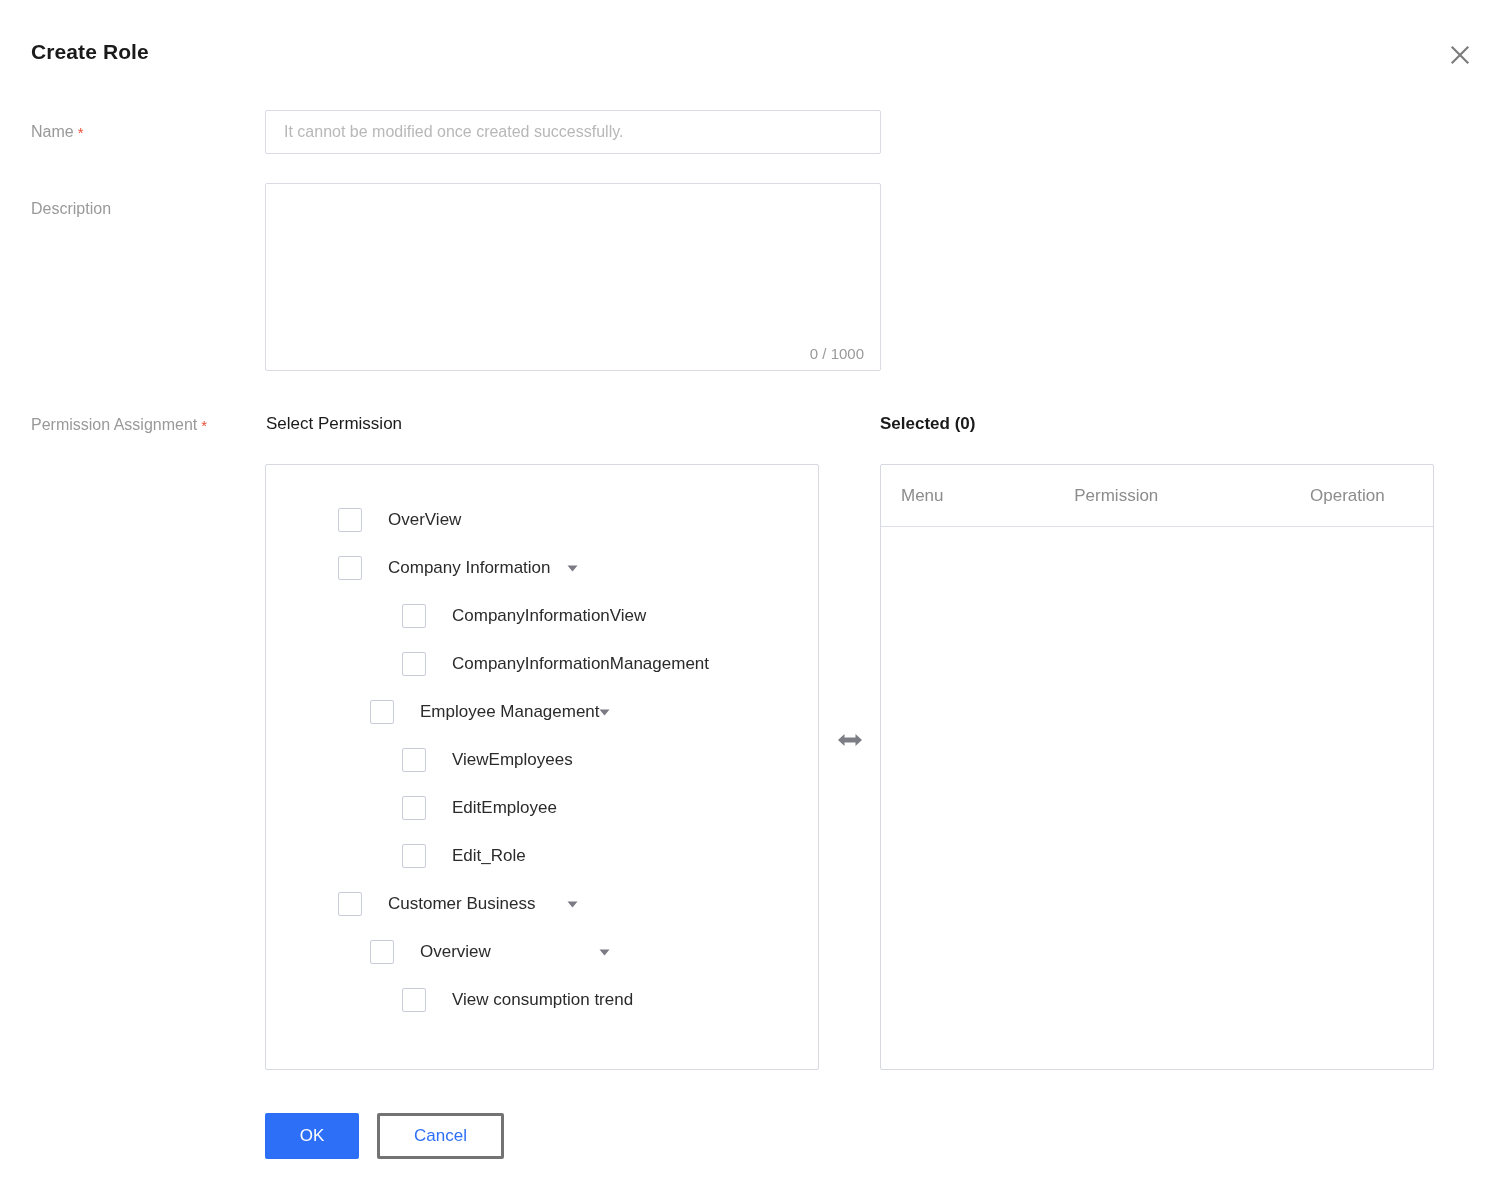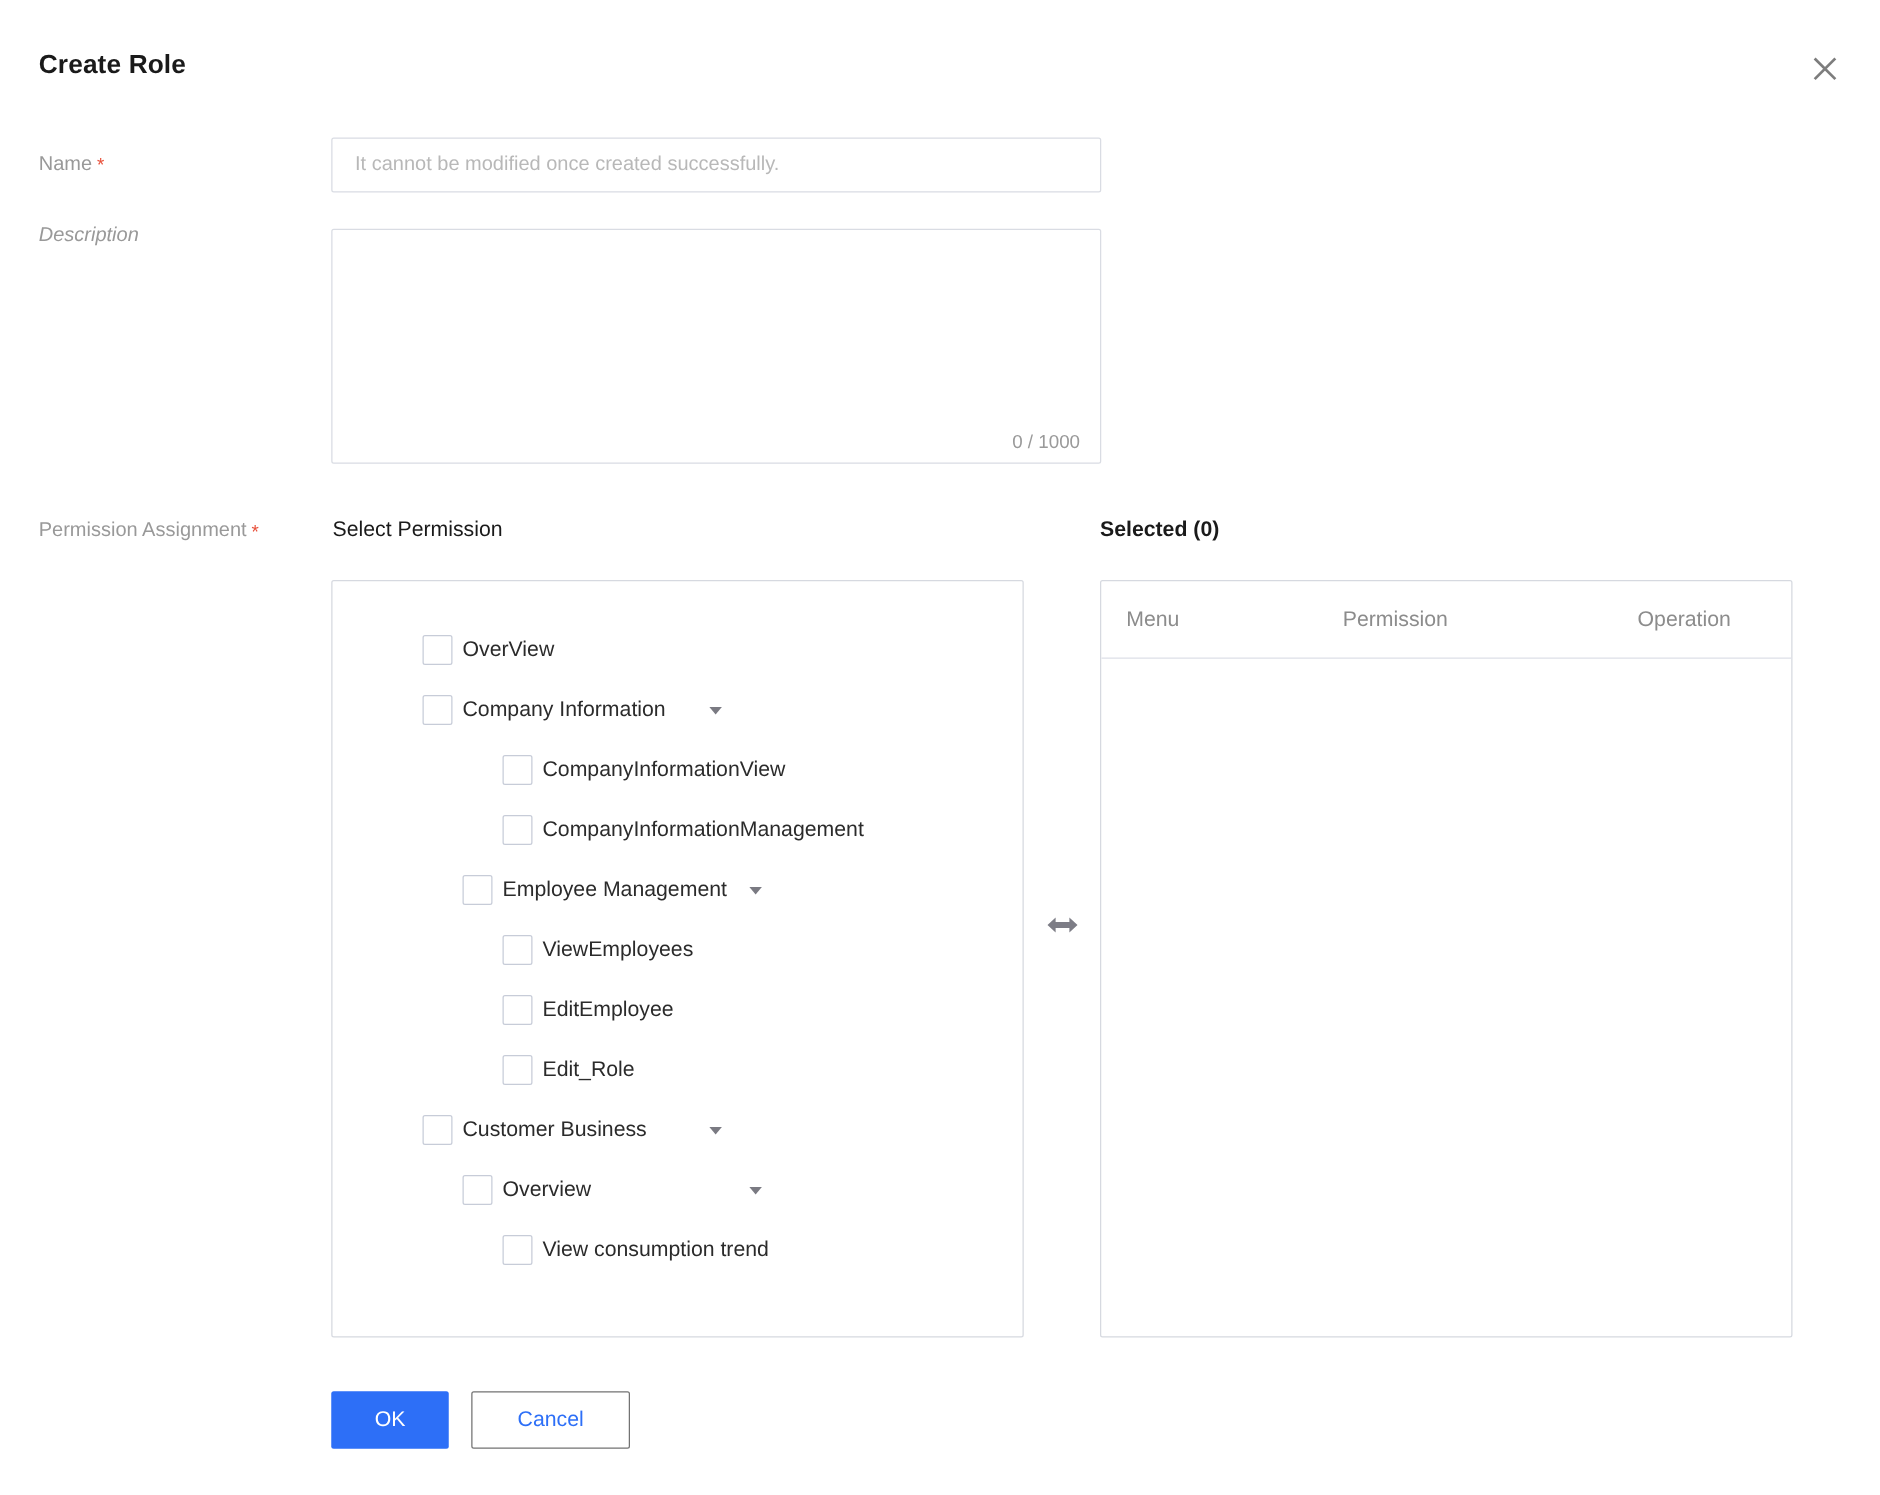--- a/index.html
+++ b/index.html
@@ -56,21 +56,21 @@
   }
   .req-star {
     color: #e8503a;
     font-size: 15px;
     margin-left: 4px;
     position: relative;
     top: 1px;
   }
 
   .name-label   { left: 31px; top: 123px; }
-  .desc-label   { left: 31px; top: 180px; font-style: italic; }
+  .desc-label   { left: 31px; top: 200px; }
   .perm-label   { left: 31px; top: 416px; }
 
   .name-input {
     position: absolute;
     left: 265px;
     top: 110px;
     width: 616px;
     height: 44px;
     border: 1px solid #d9dce3;
     border-radius: 2px;
@@ -172,21 +172,21 @@
   .cbox {
     width: 24px;
     height: 24px;
     border: 1px solid #c7ccd8;
     border-radius: 2px;
     background: #fff;
     flex: 0 0 auto;
     cursor: pointer;
   }
   .tree-label {
-    margin-left: 8px;
+    margin-left: 26px;
     font-size: 17px;
     color: #2b2b2b;
     white-space: nowrap;
   }
 
   .transfer-arrow {
     position: absolute;
     left: 836px;
     top: 728px;
     width: 28px;
@@ -243,21 +243,21 @@
     cursor: pointer;
   }
   .btn-cancel {
     position: absolute;
     left: 377px;
     top: 1113px;
     width: 127px;
     height: 46px;
     background: #ffffff;
     color: #2d6ff7;
-    border: 1px solid #737373;
+    border: 3px solid #737373;
     border-radius: 2px;
     font-family: "Liberation Sans", sans-serif;
     font-size: 17px;
     cursor: pointer;
   }
 </style>
 </head>
 <body>
 
 <div class="dialog-header">

